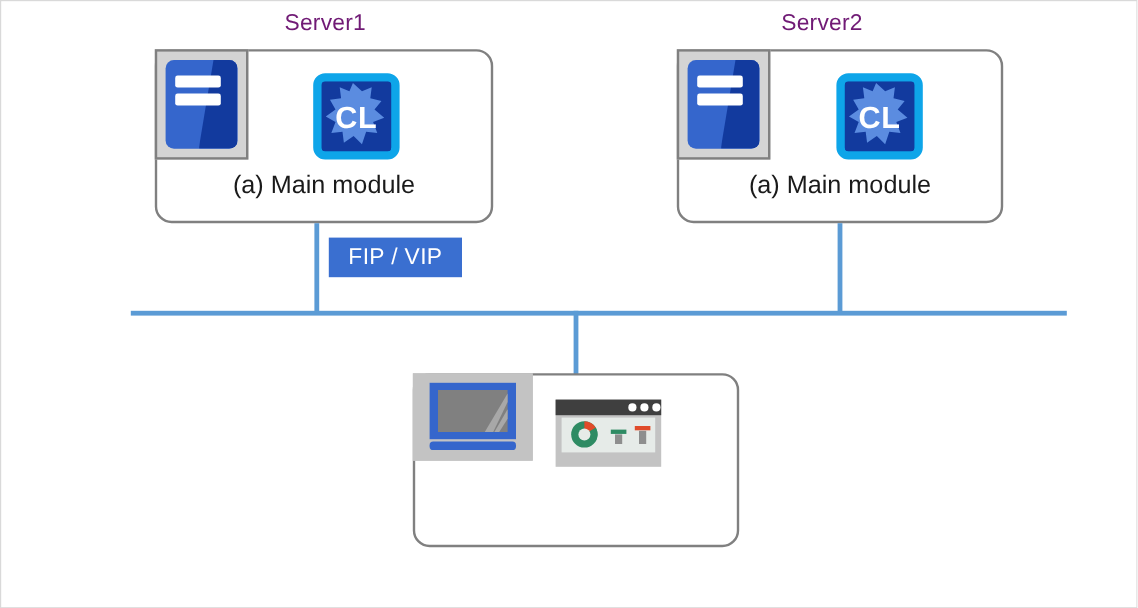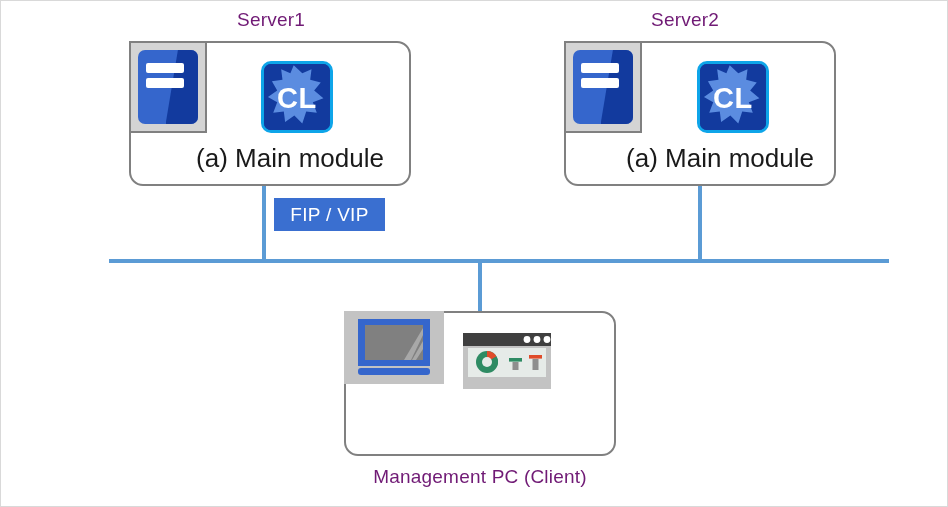--- a/index.html
+++ b/index.html
@@ -71,21 +71,21 @@
     background: #ffffff;
     border-radius: 2px;
     z-index: 2;
   }
   .server-icon .slot.s1 { top: 18%; }
   .server-icon .slot.s2 { top: 38%; }
 
   
   .cl-icon {
     position: absolute;
-    border: 3px solid #0ea5e9;
+    border: 7px solid #0ea5e9;
     border-radius: 10px;
     background: #123a9e;
     box-sizing: border-box;
     overflow: hidden;
   }
   .cl-icon svg { display: block; width: 100%; height: 100%; }
 
   
   .laptop-icon {
     position: absolute;
@@ -94,25 +94,24 @@
   }
   .laptop-icon svg { display: block; width: 100%; height: 100%; }
 
   
   .webui-icon { position: absolute; }
   .webui-icon svg { display: block; width: 100%; height: 100%; }
 
   
   .caption {
     position: absolute;
-    font-size: 26px;
+    font-size: 21px;
     color: #1a1a1a;
     white-space: nowrap;
     text-align: center;
-    margin-left: 20px;
   }
 
   
   .line-h {
     position: absolute;
     background: #5b9bd5;
     height: 4px;
   }
   .line-v {
     position: absolute;
@@ -227,15 +226,14 @@
         <rect x="51.5" y="31" width="6" height="8" fill="#8e8e8e"></rect>
       </g>
       <g>
         <rect x="68" y="24" width="13" height="3.6" fill="#e04b2a"></rect>
         <rect x="71.5" y="28" width="6" height="11" fill="#8e8e8e"></rect>
       </g>
     </svg>
   </div>
 
 
-  <div class="node-title" style="left:343px; top:465px; width:272px;">Management PC (Client)</div>
 
 </div>
 
 </body></html>

